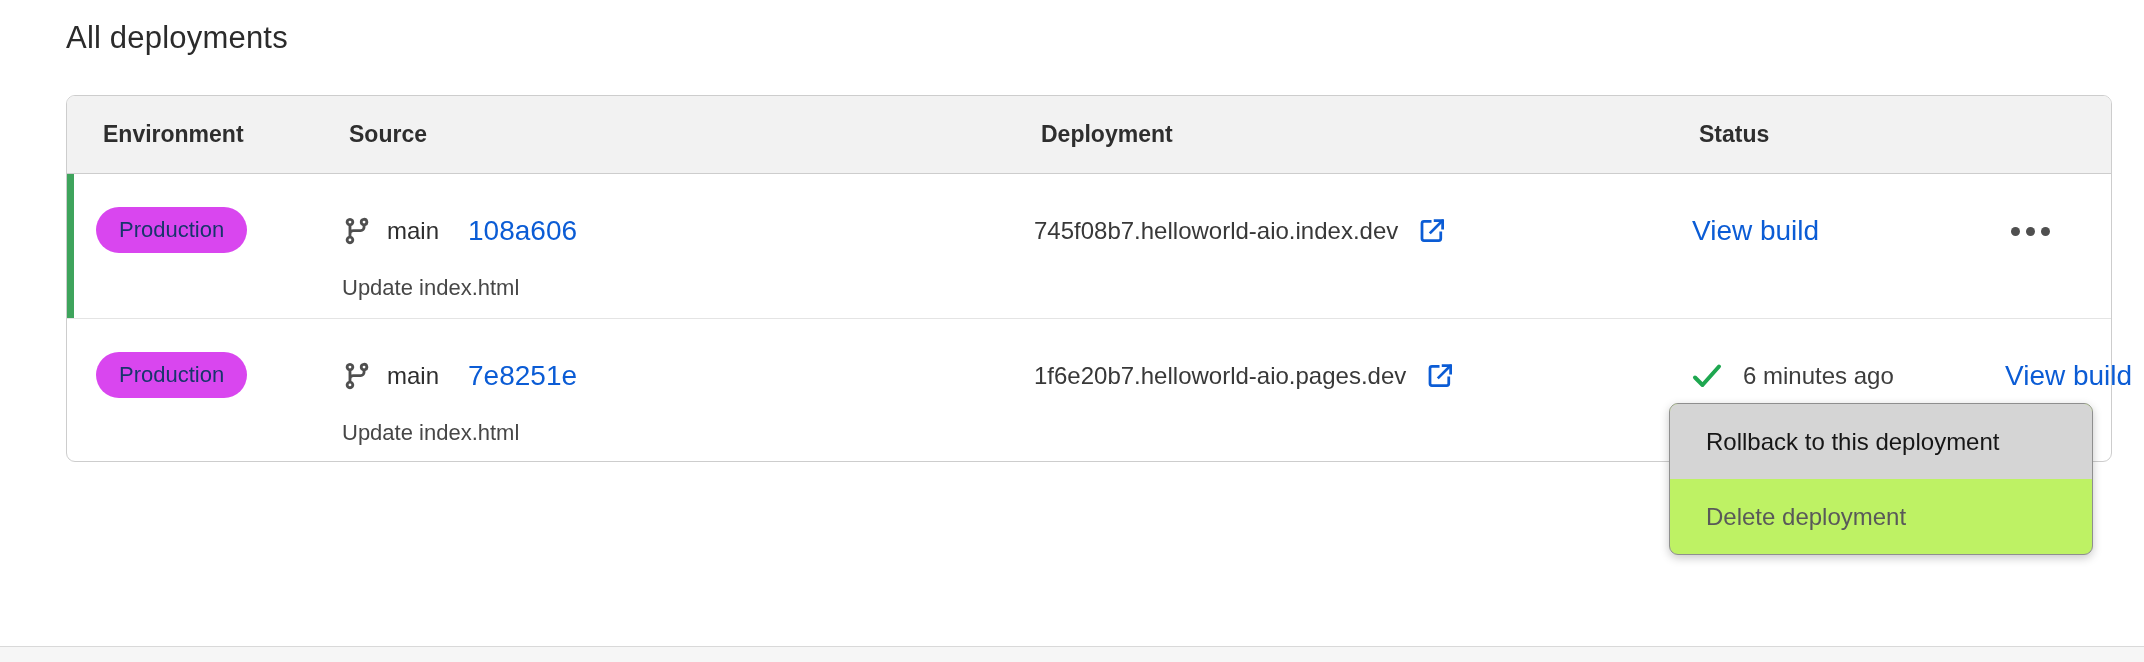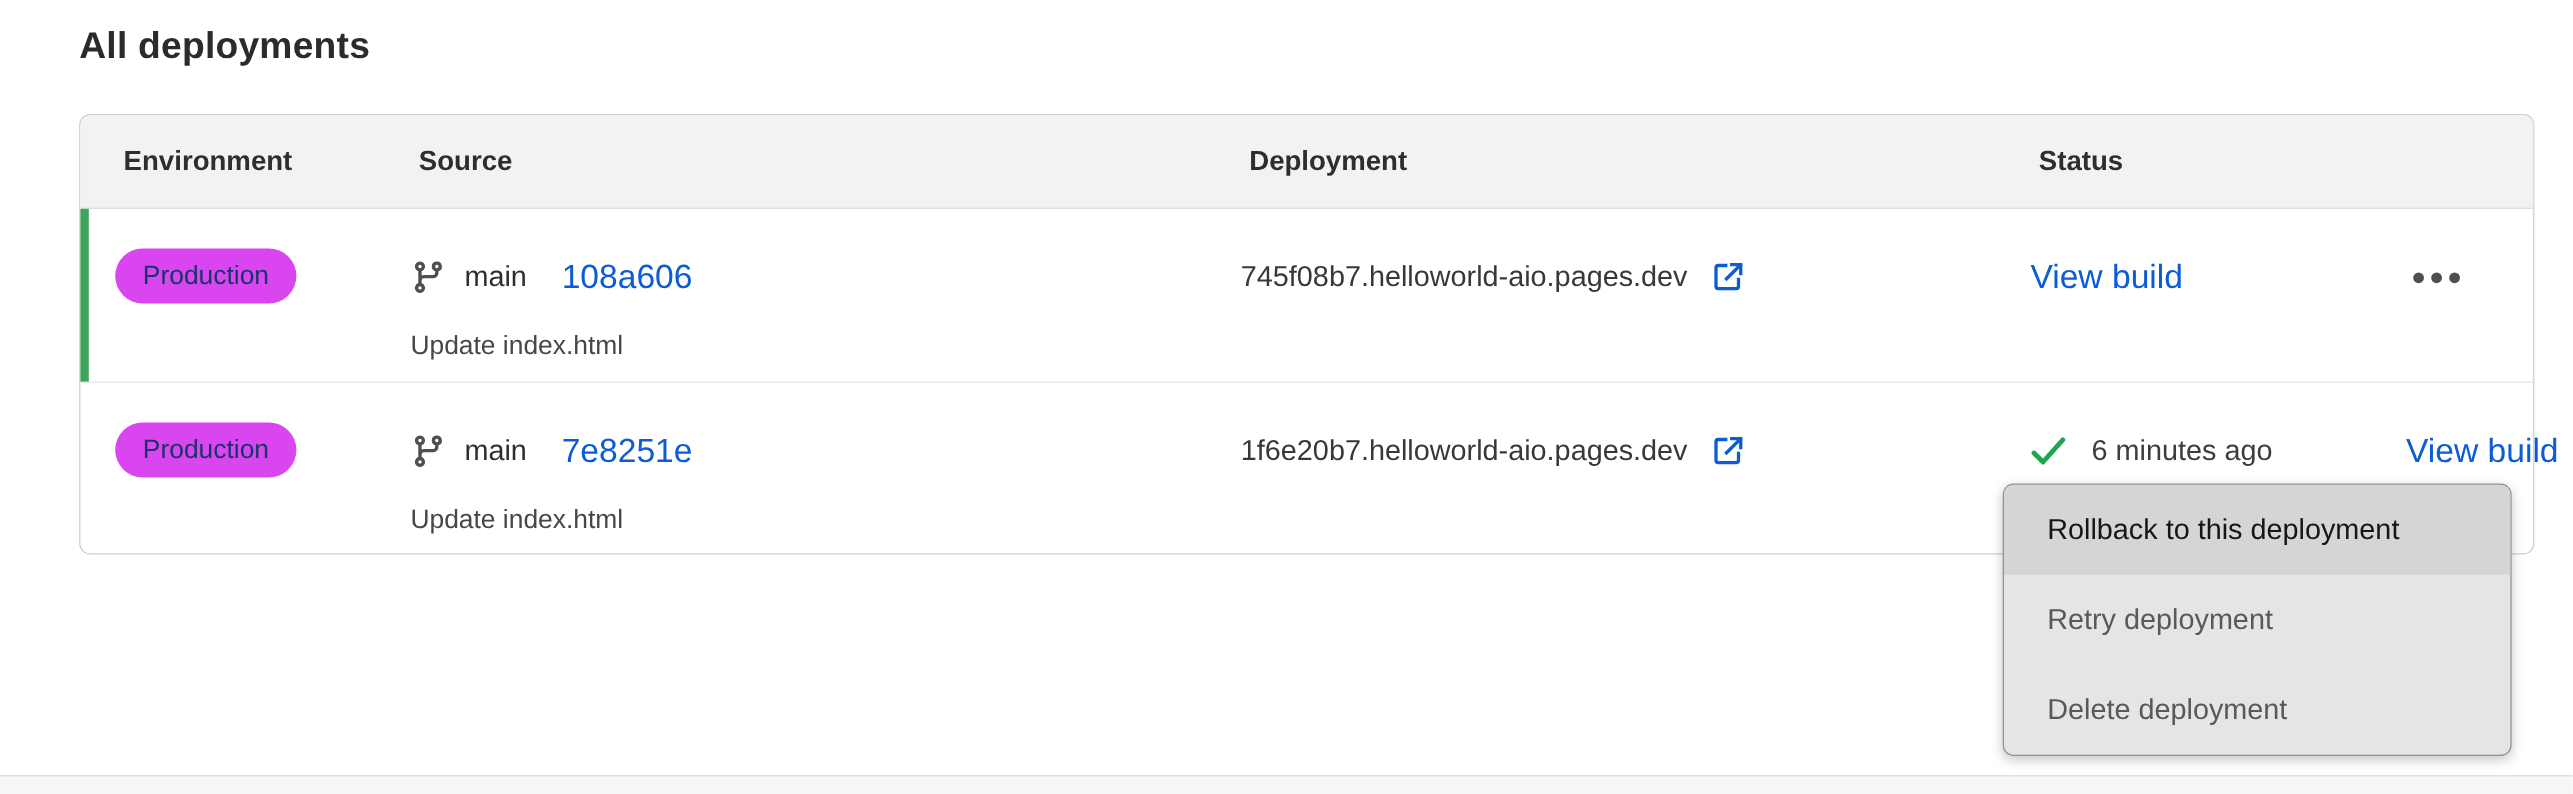--- a/index.html
+++ b/index.html
@@ -9,21 +9,21 @@
     position: relative;
     overflow: hidden;
     color: #2e2e2e;
   }
   .page { position: relative; width: 2144px; height: 662px; }
 
   .page-title {
     position: absolute;
     left: 66px; top: 20px;
     font-size: 31px;
-    font-weight: 700;
+    font-weight: 400;
     color: #2b2b2b;
     letter-spacing: 0.2px;
   }
 
   
   .deploy-table {
     position: absolute;
     left: 66px; top: 95px;
     width: 2046px;
     background: #ffffff;
@@ -98,21 +98,21 @@
   .dots-btn i {
     width: 9px; height: 9px; border-radius: 50%;
     background: #4f4f4f; display: block;
   }
 
   
   .context-menu {
     position: absolute;
     left: 1669px; top: 403px;
     width: 424px;
-    background: #e5e5e5;
+    background: #bef264;
     border: 1px solid #8f8f8f;
     border-radius: 9px;
     box-shadow: 0 3px 10px rgba(0,0,0,0.22);
     overflow: hidden;
     z-index: 10;
   }
   .menu-item {
     height: 75px;
     display: flex;
     align-items: center;
@@ -164,21 +164,21 @@
                 <path d="M9.5 3.25a2.25 2.25 0 1 1 3 2.122V6A2.5 2.5 0 0 1 10 8.5H6a1 1 0 0 0-1 1v1.128a2.251 2.251 0 1 1-1.5 0V5.372a2.25 2.25 0 1 1 1.5 0v1.836A2.493 2.493 0 0 1 6 7h4a1 1 0 0 0 1-1v-.628a2.25 2.25 0 0 1-1.5-2.122Zm-6 0a.75.75 0 1 0 1.5 0 .75.75 0 0 0-1.5 0Zm8.25-.75a.75.75 0 1 0 0 1.5.75.75 0 0 0 0-1.5ZM4.25 12a.75.75 0 1 0 0 1.5.75.75 0 0 0 0-1.5Z"></path>
               </svg>
           </span>
           <span class="branch-name">main</span>
           <a class="link commit-link">108a606</a>
         </div>
         <div class="line2">Update index.html</div>
       </div>
       <div class="cell">
         <div class="line1">
-          <span class="domain-text">745f08b7.helloworld-aio.pages.dev</span>
+          <span class="domain-text">745f08b7.helloworld-aio.index.dev</span>
           <a class="ext-link">
             <svg width="30" height="30" viewBox="0 0 24 24" fill="none" stroke="#0b5cd5" stroke-width="2.2" stroke-linecap="square">
                 <path d="M19 13.5V18a1.6 1.6 0 0 1-1.6 1.6H5.6A1.6 1.6 0 0 1 4 18V5.8a1.6 1.6 0 0 1 1.6-1.6H10.5"></path>
                 <path d="M14.5 3.6h6v6"></path>
                 <path d="M20.2 3.9 11 13.1"></path>
               </svg>
           </a>
         </div>
       </div>
       <div class="cell">
@@ -248,19 +248,18 @@
               <i></i>
             </button>
         </div>
       </div>
     </div>
 
   </div>
 
   <div class="context-menu">
     <div class="menu-item highlighted">Rollback to this deployment</div>
-    <div class="menu-item">Retry deployment</div>
     <div class="menu-item">Delete deployment</div>
   </div>
 
   <div class="bottom-divider"></div>
 
 </div>
 
 </body></html>

